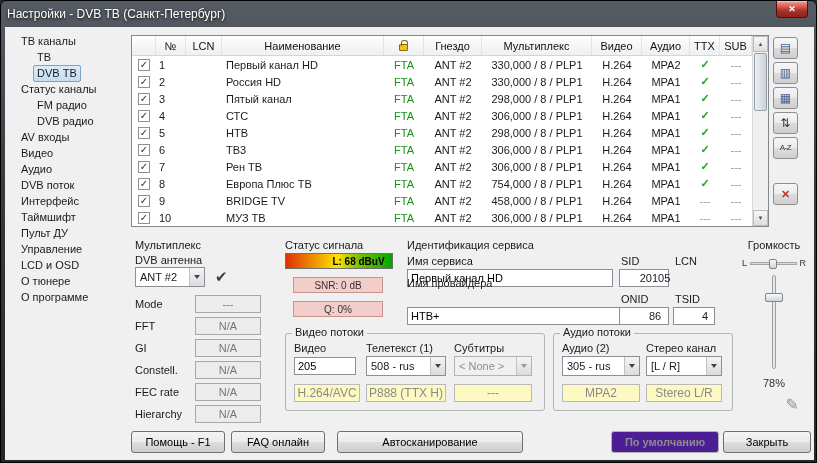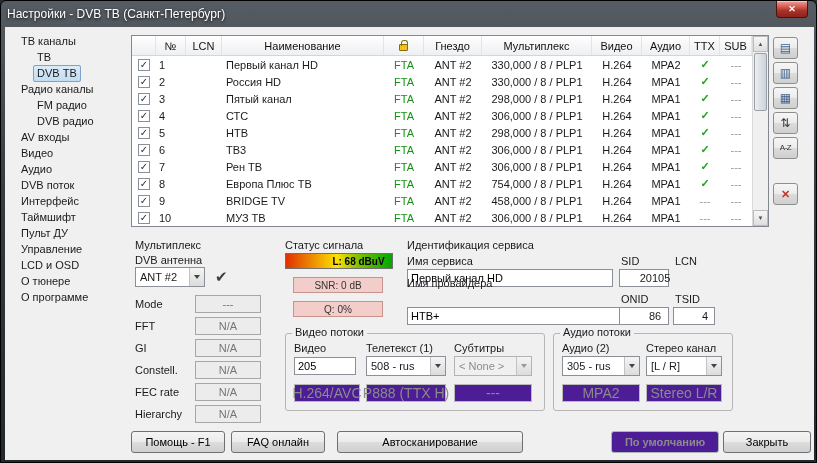--- a/index.html
+++ b/index.html
@@ -66,21 +66,21 @@
   
   .lbl { position:absolute; font-size:11px; white-space:nowrap; }
   .tbox { position:absolute; height:18px; background:#fff; border:1px solid #8b8f97; display:flex; align-items:center; padding:0 4px; font-size:11px; }
   .tbox.center { justify-content:center;padding-left:26px; }
   input.field { position:absolute; height:18px; border:1px solid #8b8f97; background:#fff; font-family:inherit; font-size:11px; padding:0 3px; }
   .ddl { position:absolute; height:20px; background:#fff; border:1px solid #8b8f97; display:flex; align-items:center; justify-content:space-between; padding-left:4px; font-size:11px; }
   .ddl-btn { width:15px; align-self:stretch; background:linear-gradient(#f4f4f4,#dcdcdc); border-left:1px solid #c2c2c2; display:flex; align-items:center; justify-content:center; }
   .tri { width:0; height:0; border-left:3px solid transparent; border-right:3px solid transparent; border-top:4px solid #444; }
   .ddl.disabled { background:#f0f0f0; color:#8c8c8c; border-color:#b3b3b3; }
   .ddl.disabled .tri { border-top-color:#999; }
-  .infobox { position:absolute; height:18px; background:#4c1d95; border:1px solid #b9b9b9; color:#8a8a8a; display:flex; align-items:center; justify-content:center; font-size:14px; white-space:nowrap; }
+  .infobox { position:absolute; height:18px; background:#fef9c3; border:1px solid #b9b9b9; color:#8a8a8a; display:flex; align-items:center; justify-content:center; font-size:12px; white-space:nowrap; }
 
   .btn { position:absolute; height:22px; border:1px solid #707070; border-radius:3px;
     background:linear-gradient(#f4f4f4,#ebebeb 50%,#dddddd 50%,#cfcfcf);
     display:flex; align-items:center; justify-content:center; font-size:11px; color:#000; cursor:default; white-space:nowrap; }
   .btn.disabled { border-color:#b0b5b8; background:#4c1d95; color:#8c8c8c;font-weight:bold; }
 
   
   .mux-panel { position:absolute; left:130px; top:212px; width:142px; }
   .mux-fields { position:absolute; left:0; top:56px; }
   .mux-row { display:flex; align-items:center; margin-bottom:4px; }
@@ -148,21 +148,21 @@
 
         <div class="tree-item lvl1">
           <span class="tree-label">ТВ</span>
         </div>
 
         <div class="tree-item lvl1 selected">
           <span class="tree-label">DVB ТВ</span>
         </div>
 
         <div class="tree-item lvl0">
-          <span class="tree-label">Радио каналы</span>
+          <span class="tree-label">Статус каналы</span>
         </div>
 
         <div class="tree-item lvl1">
           <span class="tree-label">FM радио</span>
         </div>
 
         <div class="tree-item lvl1">
           <span class="tree-label">DVB радио</span>
         </div>
 
@@ -526,20 +526,34 @@
       <div class="ddl" style="left:92px;top:22px;width:76px;">
         <span>[L / R]</span>
         <span class="ddl-btn">
             <span class="tri"></span>
           </span>
       </div>
       <div class="infobox" style="left:8px;top:50px;width:78px;">MPA2</div>
       <div class="infobox" style="left:92px;top:50px;width:76px;">Stereo L/R</div>
     </div>
 
+    <div class="volume-panel">
+      <span class="vol-title">Громкость</span>
+      <div class="balance">
+        <span class="bal-lab">L</span>
+        <span class="bal-track">
+            <span class="bal-thumb"></span>
+          </span>
+        <span class="bal-lab">R</span>
+      </div>
+      <div class="vtrack"></div>
+      <div class="vthumb"></div>
+      <div class="vol-pct">78%</div>
+      <span class="vol-pencil">✎</span>
+    </div>
 
     <div class="btn btn-help">Помощь - F1</div>
     <div class="btn btn-faq">FAQ онлайн</div>
     <div class="btn btn-scan">Автосканирование</div>
     <div class="btn disabled btn-default">По умолчанию</div>
     <div class="btn btn-close2">Закрыть</div>
 
   </div>
 </div>
 

